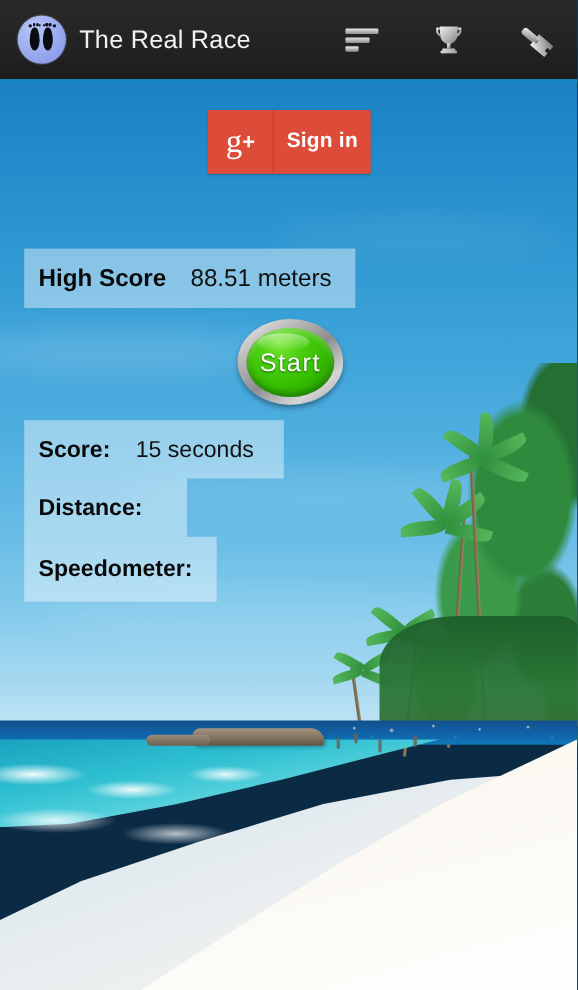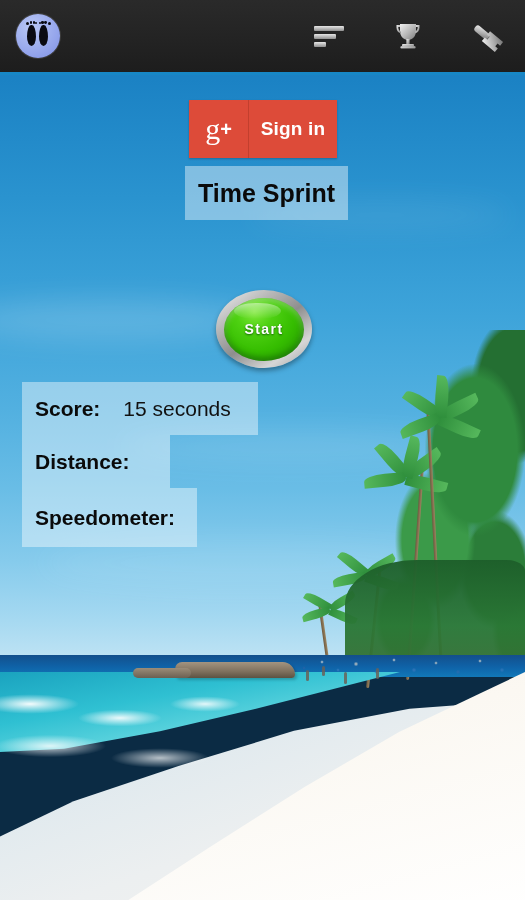--- a/index.html
+++ b/index.html
@@ -215,21 +215,21 @@
       radial-gradient(ellipse at 38% 22%, #7ee83a 0%, #4ed112 26%, #35bd00 58%, #2aa500 80%, #1f8d00 100%);
     box-shadow:inset 0 -3px 6px rgba(0,60,0,.45), inset 0 3px 6px rgba(255,255,255,.35);
     display:flex; align-items:center; justify-content:center;
     position:relative;
   }
   #start-btn .face:before{
     content:""; position:absolute; left:13%; top:8%; width:58%; height:26%;
     border-radius:50%; background:linear-gradient(180deg,rgba(255,255,255,.45),rgba(255,255,255,0));
   }
   #start-label{
-    color:#fff; font-size:14px; font-weight:bold; letter-spacing:1.4px;
+    color:#fff; font-size:23px; font-weight:normal; letter-spacing:1.4px;
     text-shadow:0 1px 2px rgba(0,70,0,.8); position:relative; z-index:2;
   }
 
   #panel-clock{ left:22px; top:382px; width:236px; height:53px; padding-left:13px; }
   #panel-dist{ left:22px; top:435px; width:148px; height:53px; padding-left:13px; }
   #panel-speed{ left:22px; top:488px; width:175px; height:59px; padding-left:13px; }
   #panel-clock .lbl, #panel-dist .lbl, #panel-speed .lbl{ font-size:21px; }
   #panel-clock .val{ font-size:21px; margin-left:23px; }
   #panel-dist .val, #panel-speed .val{ font-size:21px; margin-left:10px; }
 </style>
@@ -301,20 +301,21 @@
       <div class="toe" style="left:10px;top:8px;width:3.2px;height:3.2px"></div>
       <div class="toe" style="left:13.6px;top:7px;width:2.9px;height:2.9px"></div>
       <div class="toe" style="left:16.6px;top:7.2px;width:2.6px;height:2.6px"></div>
       <div class="toe" style="left:19px;top:8.2px;width:2.2px;height:2.2px"></div>
       <div class="toe" style="left:22.6px;top:8.2px;width:2.2px;height:2.2px"></div>
       <div class="toe" style="left:25px;top:7.2px;width:2.6px;height:2.6px"></div>
       <div class="toe" style="left:28px;top:7px;width:2.9px;height:2.9px"></div>
       <div class="toe" style="left:31.6px;top:8px;width:3.2px;height:3.2px"></div>
     </div>
 
+    <div class="app-title">The Real Race</div>
 
     <div class="bar-actions">
 
       <div class="bar-btn">
         <svg width="34" height="28" viewBox="0 0 34 28">
           <defs>
             <linearGradient id="barG" x1="0" y1="0" x2="0" y2="1">
               <stop offset="0" stop-color="#e6e6e6"></stop>
                 <stop offset="1" stop-color="#8f8f8f"></stop>
             </linearGradient>
@@ -363,24 +364,25 @@
   </div>
 
   <div id="gplus-btn">
     <div class="gmark">
       <span>g</span>
         <span class="plus">+</span>
     </div>
     <div class="gtext">Sign in</div>
   </div>
 
-  <div class="panel" id="panel-title">
-    <span class="lbl">Time Sprint</span>
-  </div>
-
+
+  <div class="panel" id="panel-hs">
+    <span class="lbl">High Score</span>
+    <span class="val">88.51 meters</span>
+  </div>
 
   <div id="start-wrap">
     <div id="start-btn">
       <div class="face">
         <span id="start-label">Start</span>
       </div>
     </div>
   </div>
 
   <div class="panel" id="panel-clock">

